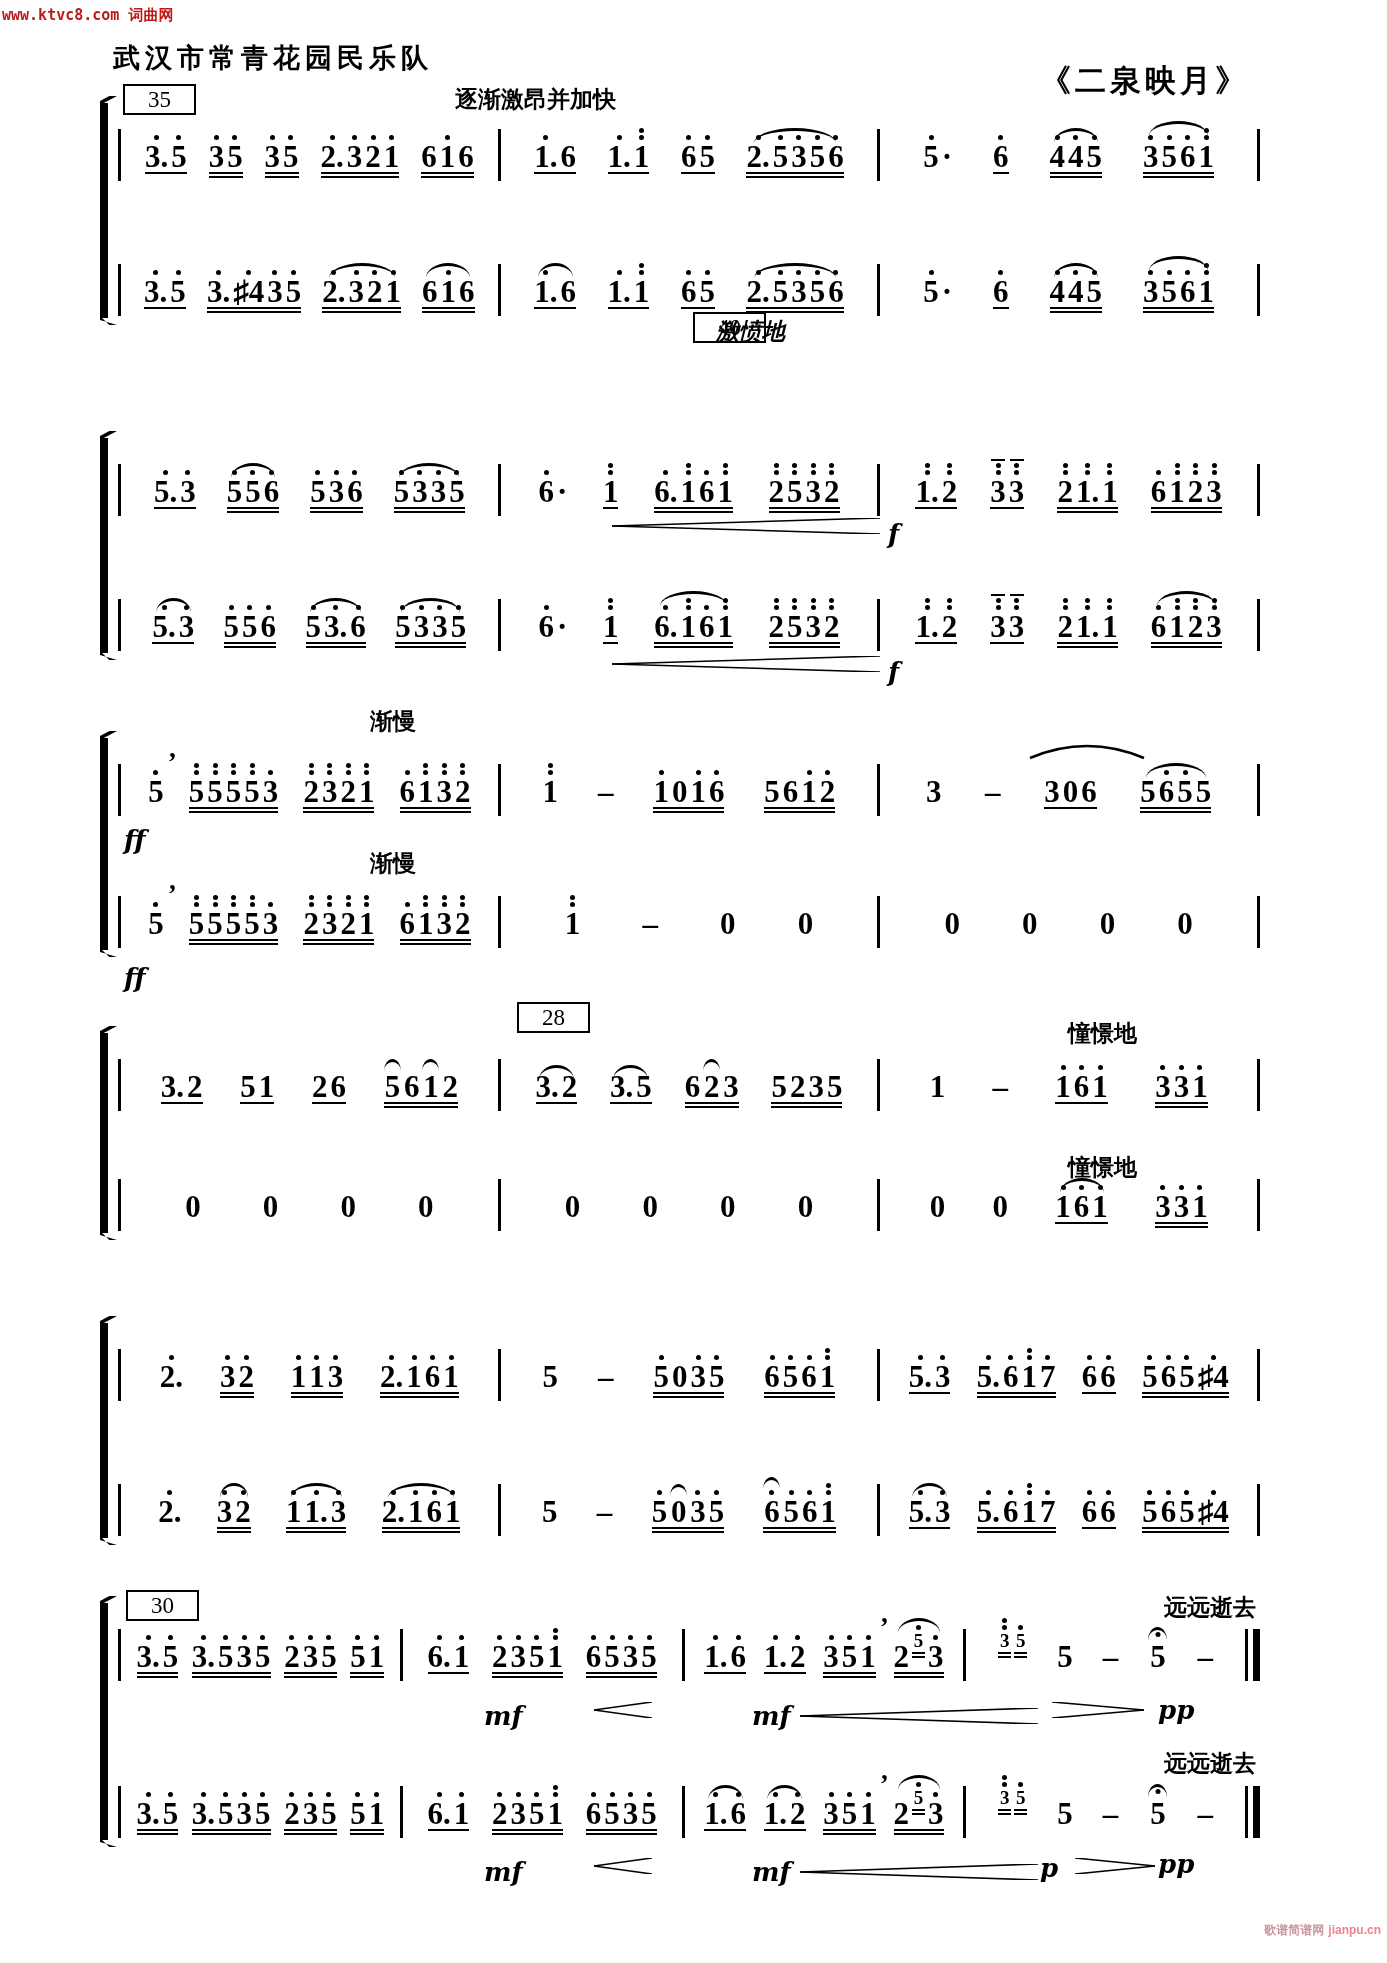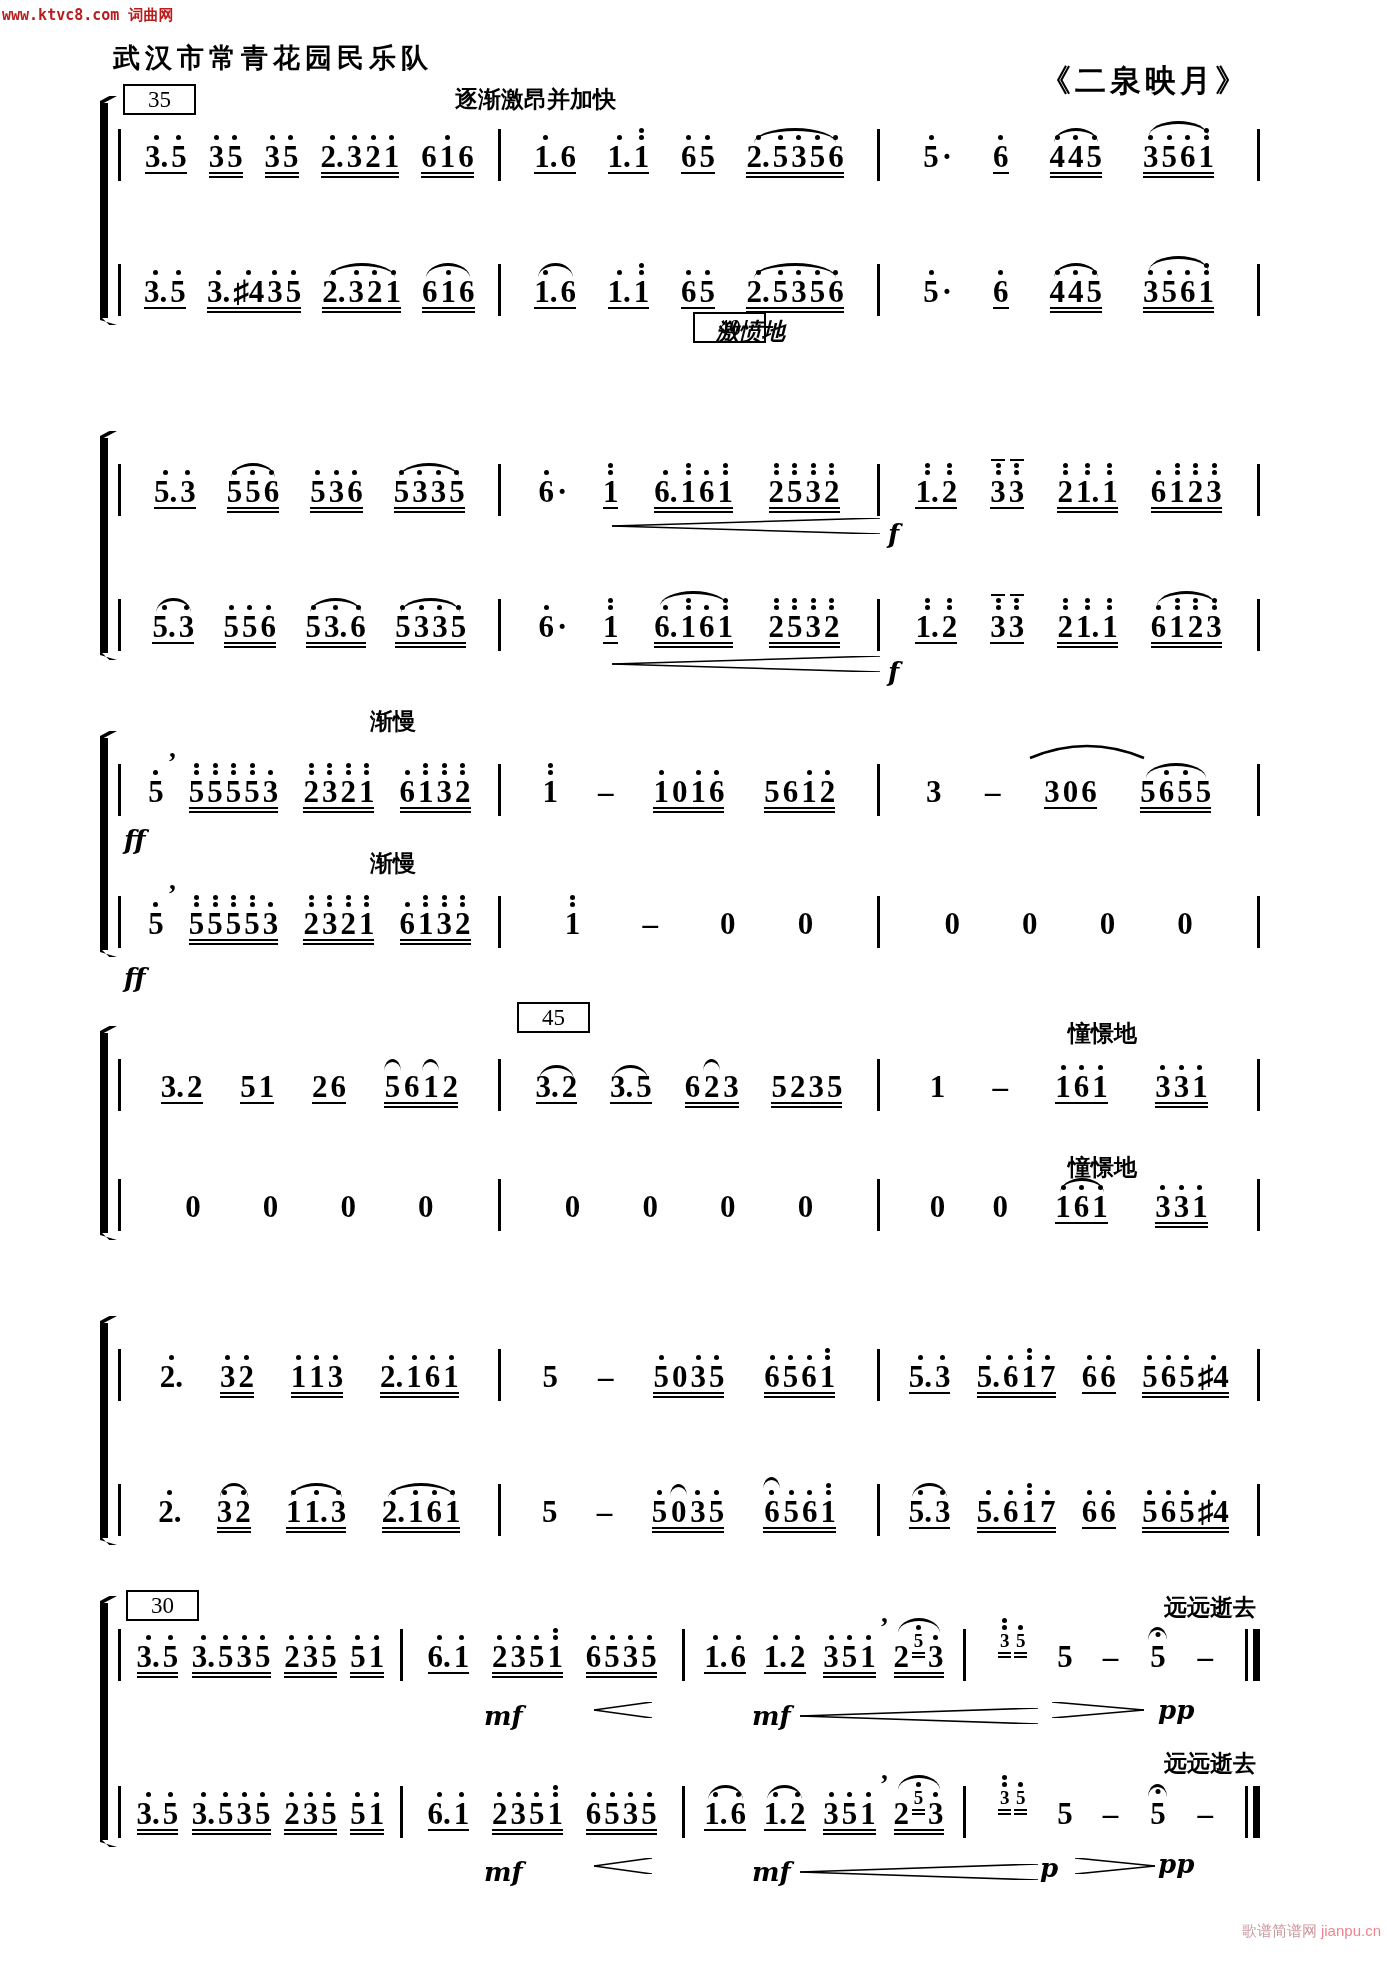--- a/index.html
+++ b/index.html
@@ -6,21 +6,21 @@
   .page{position:relative;width:1387px;height:1963px;background:#ffffff;color:#000;
         font-family:"Liberation Sans",sans-serif;overflow:hidden;margin:0 auto;}
   
   .wm-top{position:absolute;left:2px;top:6px;font-size:15px;font-weight:bold;
           font-family:"DejaVu Sans Mono",monospace;}
   .ensemble{position:absolute;left:113px;top:40px;font-size:27px;font-weight:bold;letter-spacing:5px;text-align:right;}
   .title{position:absolute;left:1040px;top:60px;font-size:31px;font-weight:bold;
          font-family:Liberation Mono, monospace;letter-spacing:4px;}
   .footer{position:absolute;left:0;right:0;top:1856px;text-align:center;font-size:25px;
           font-family:"Liberation Serif",serif;}
-  .wm-bottom{position:absolute;right:6px;top:1922px;font-size:15px;font-weight:normal;}
+  .wm-bottom{position:absolute;right:6px;top:1922px;font-size:12px;font-weight:bold;}
   .wm-bottom .url{margin-left:4px;}
   
   #score-root{position:absolute;left:0;top:0;width:100%;height:100%;}
   .bracket{position:absolute;left:100px;width:0;border-left:8px solid #000;}
   .bracket::before{content:"";position:absolute;left:-8px;top:-7px;width:17px;height:9px;background:#000;
           clip-path:polygon(0 100%,100% 0,55% 0,0 55%);}
   .bracket::after{content:"";position:absolute;left:-8px;bottom:-7px;width:17px;height:9px;background:#000;
           clip-path:polygon(0 0,55% 100%,100% 100%,0 45%);}
   .staff{position:absolute;left:118px;width:1142px;height:84px;display:flex;align-items:flex-end;}
   .meas{flex:1 1 0;display:flex;justify-content:space-evenly;align-items:flex-end;padding:0 2px;min-width:0;}
@@ -3428,21 +3428,21 @@
           <line x1="0" y1="8" x2="268" y2="16" stroke="#000" stroke-width="1.6"></line>
         </svg></div>
       <div class="ann ann-dyn" style="left: 888px; top: 660px;">f</div>
       <div class="ann ann-tempo" style="left: 370px; top: 706px;">渐慢</div>
       <div class="ann ann-dyn" style="left: 124px; top: 828px;">ff</div>
       <div class="ann ann-slur" style="left: 1028px; top: 742px;"><svg width="118" height="18">
           <path d="M2,16 Q 59,-8 116,16" fill="none" stroke="#000" stroke-width="2.5"></path>
         </svg></div>
       <div class="ann ann-tempo" style="left: 370px; top: 848px;">渐慢</div>
       <div class="ann ann-dyn" style="left: 124px; top: 966px;">ff</div>
-      <div class="ann ann-box" style="left: 517px; top: 1002px;">45</div>
+      <div class="ann ann-box" style="left: 517px; top: 1002px;">28</div>
       <div class="ann ann-tempo" style="left: 1068px; top: 1018px;">憧憬地</div>
       <div class="ann ann-tempo" style="left: 1068px; top: 1152px;">憧憬地</div>
       <div class="ann ann-box" style="left: 126px; top: 1590px;">30</div>
       <div class="ann ann-tempo" style="left: 1164px; top: 1592px;">远远逝去</div>
       <div class="ann ann-dyn" style="left: 484px; top: 1704px;">mf</div>
       <div class="ann ann-csym" style="left: 594px; top: 1702px;"><svg width="58" height="16">
           <line x1="0" y1="8" x2="58" y2="0" stroke="#000" stroke-width="1.6"></line>
           <line x1="0" y1="8" x2="58" y2="16" stroke="#000" stroke-width="1.6"></line>
         </svg></div>
       <div class="ann ann-dyn" style="left: 752px; top: 1704px;">mf</div>

